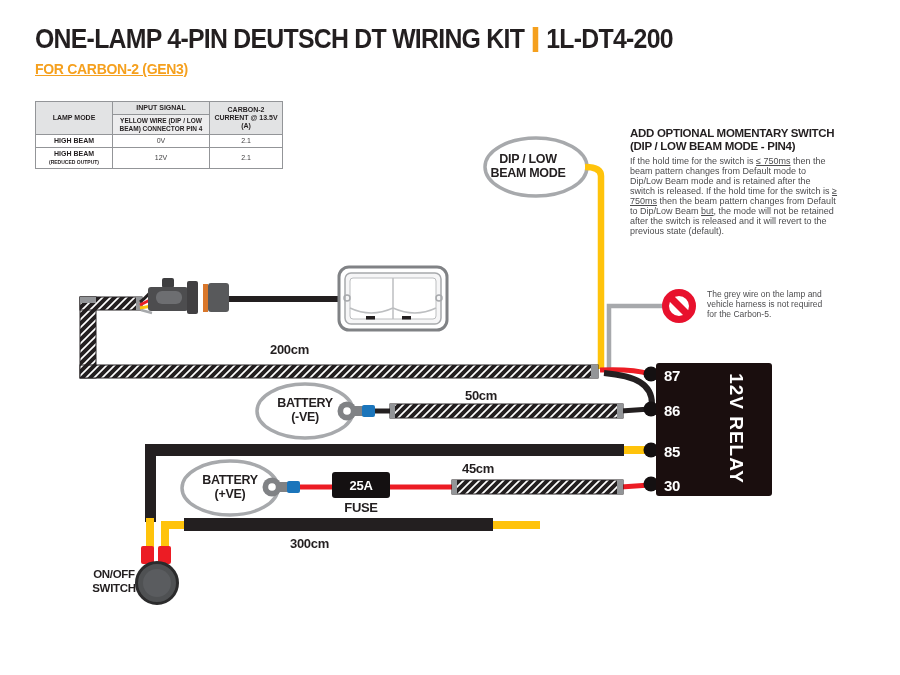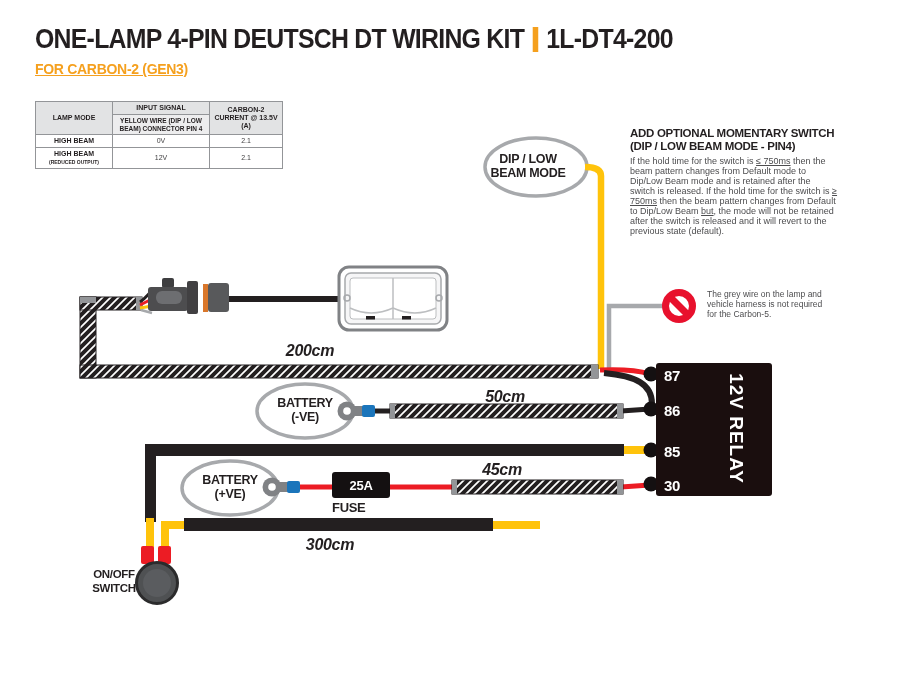--- a/index.html
+++ b/index.html
@@ -24,25 +24,25 @@
   .spec td.val{color:#414042;}
   .c1{width:70px;} .c2{width:90px;} .c3{width:66px;}
   
   .note-head{font-size:11.5px;font-weight:bold;line-height:12.5px;letter-spacing:-0.3px;color:var(--ink);}
   .note-body{margin-top:4px;font-size:9px;line-height:10px;color:var(--note-text);}
   .seg-b{font-weight:normal;}
   .seg-u{text-decoration:underline;}
   .grey-note{font-size:8.5px;line-height:10.2px;color:var(--note-text);}
   
   .lbl{font-weight:bold;letter-spacing:-0.3px;color:var(--ink);}
-  .dim{font-size:16px;text-align:center;font-style:italic;}
+  .dim{font-size:13px;}
   .oval-lbl{font-size:12.5px;line-height:13.5px;text-align:center;}
   .sw-lbl{font-size:11.5px;line-height:13.5px;text-align:center;}
   .fuse-amp{font-size:13px;text-align:center;color:#fff;}
-  .fuse-word{font-size:13px;}
+  .fuse-word{font-size:13px;text-align:center;}
   .pin{font-size:15px;color:#fff;}
   .relay-name{font-size:19px;font-weight:bold;color:#fff;letter-spacing:1px;text-align:center;
               transform:rotate(90deg);}
   .hatch{fill:url(#hatchpat);stroke:#231f20;stroke-width:1;}
   .cap{fill:#939598;}
 </style>
 </head>
 <body>
 
 <div class="stage">

